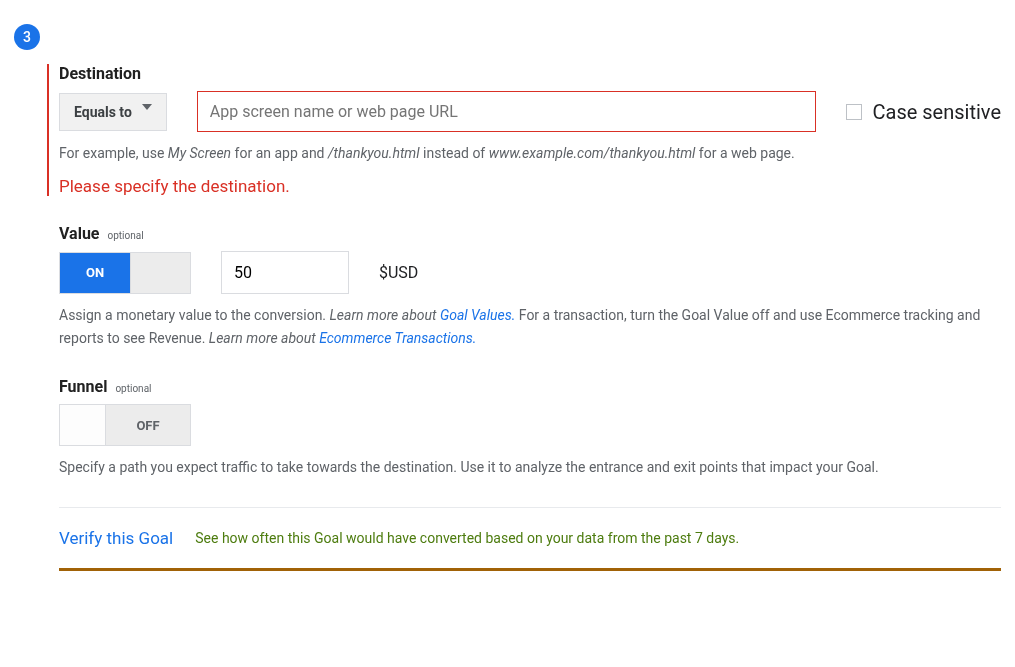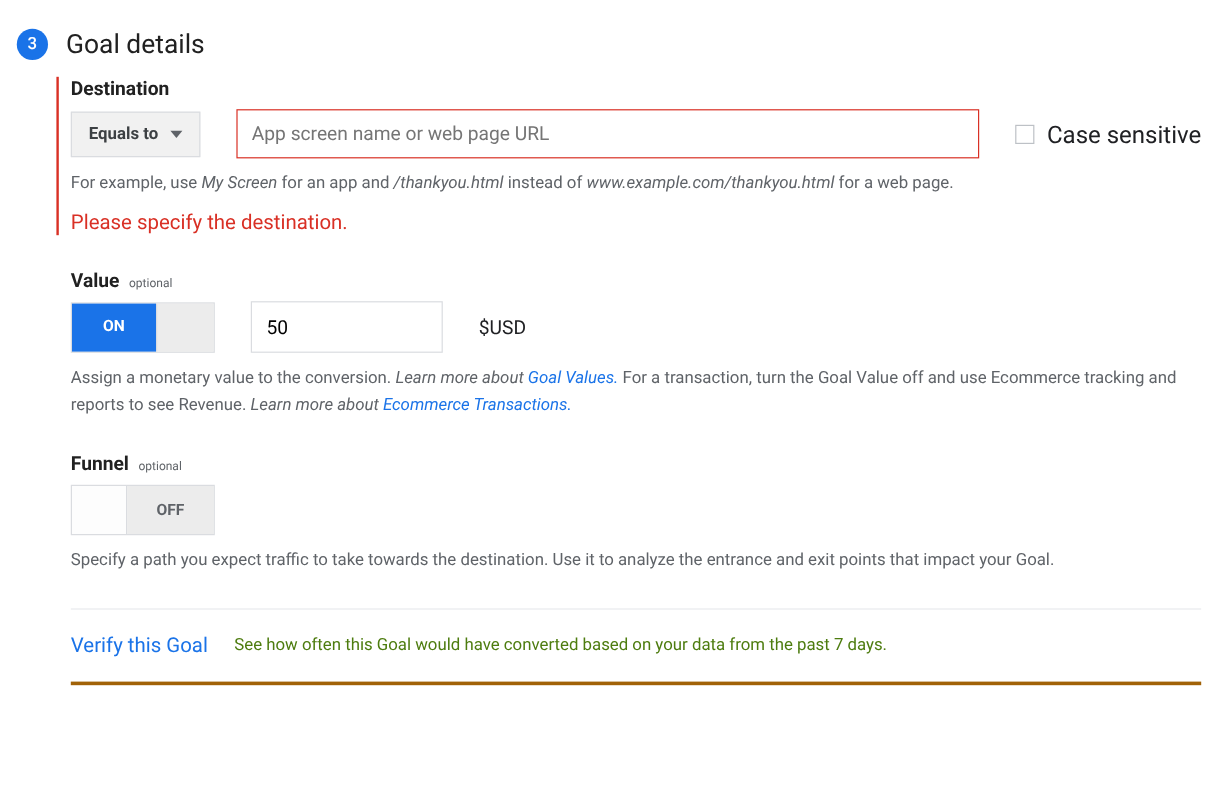--- a/index.html
+++ b/index.html
@@ -66,21 +66,20 @@
     gap: 30px;
     margin-bottom: 10px;
   }
   .dropdown {
     background: #f1f1f1;
     border: 1px solid #dadce0;
     padding: 10px 14px;
     font-size: 14px;
     font-weight: 700;
     display: inline-flex;
-    align-items: center;
     gap: 10px;
     cursor: pointer;
     color: #3c4043;
   }
   .caret-down {
     width: 0; height: 0;
     border-left: 5px solid transparent;
     border-right: 5px solid transparent;
     border-top: 6px solid #5f6368;
   }
@@ -113,21 +112,21 @@
     line-height: 1.6;
     margin-top: 6px;
   }
   .helper em { font-style: italic; }
   .error-msg {
     color: #d93025;
     font-size: 17px;
     margin-top: 12px;
   }
   .toggle {
-    width: 120px;
+    width: 132px;
     height: 42px;
     border: 1px solid #dadce0;
     display: flex;
     cursor: pointer;
     background: #f7f7f7;
   }
   .toggle .seg {
     flex: 1;
     display: flex;
     align-items: center;
@@ -148,21 +147,21 @@
   .toggle.off .seg:first-child {
     background: #fdfdfd;
     border-right: 1px solid #dadce0;
     flex: 0 0 46px;
   }
   .toggle.off .seg:last-child {
     background: #ececec;
     text-align: center;
   }
   .value-input {
-    width: 160px;
+    width: 128px;
     border: 1px solid #dadce0;
     padding: 11px 12px;
     font-size: 16px;
     font-family: inherit;
   }
   .currency {
     font-size: 16px;
     color: #202124;
   }
   a.link { color: #1a73e8; text-decoration: none; font-style: italic; }
@@ -187,21 +186,20 @@
   .verify-desc {
     color: #4d7c0f;
     font-size: 14px;
   }
 </style>
 </head>
 <body>
 
 <div class="step-header">
   <div class="step-badge">3</div>
-  <div class="step-title">Goal details</div>
 </div>
 
 <div class="content">
 
   <div class="dest-block">
     <div class="section-title">Destination</div>
     <div class="row">
       <div class="dropdown">
         <span>Equals to</span>
         <span class="caret-down"></span>

